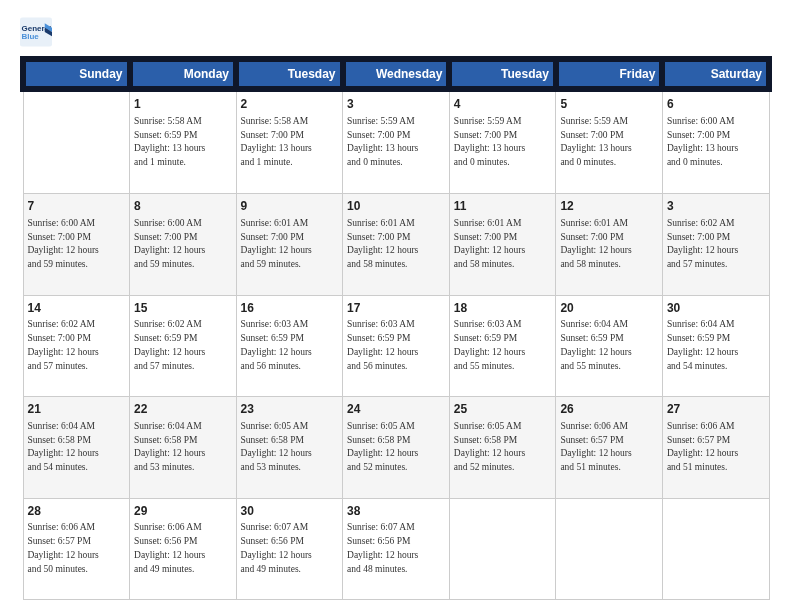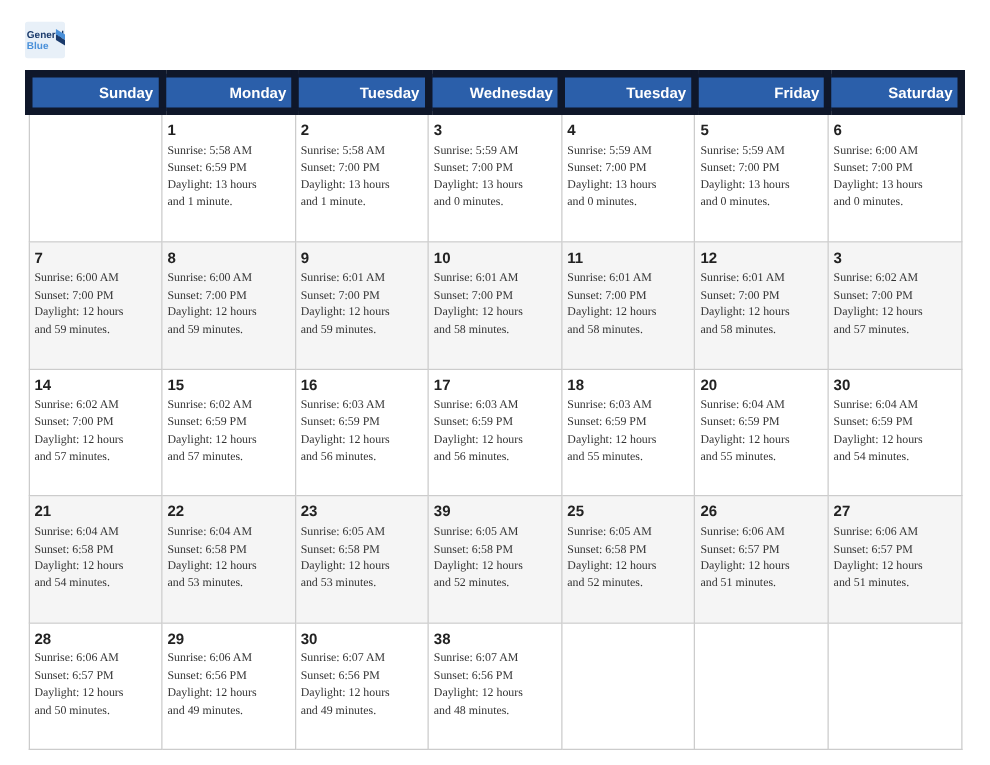--- a/index.html
+++ b/index.html
@@ -277,21 +277,21 @@
 and 53 minutes.</div>
           </td>
           <td>
             <span class="day-num">23</span>
             <div class="cell-text" style="white-space: pre-line;">Sunrise: 6:05 AM
 Sunset: 6:58 PM
 Daylight: 12 hours
 and 53 minutes.</div>
           </td>
           <td>
-            <span class="day-num">39</span>
+            <span class="day-num">24</span>
             <div class="cell-text" style="white-space: pre-line;">Sunrise: 6:05 AM
 Sunset: 6:58 PM
 Daylight: 12 hours
 and 52 minutes.</div>
           </td>
           <td>
             <span class="day-num">25</span>
             <div class="cell-text" style="white-space: pre-line;">Sunrise: 6:05 AM
 Sunset: 6:58 PM
 Daylight: 12 hours

